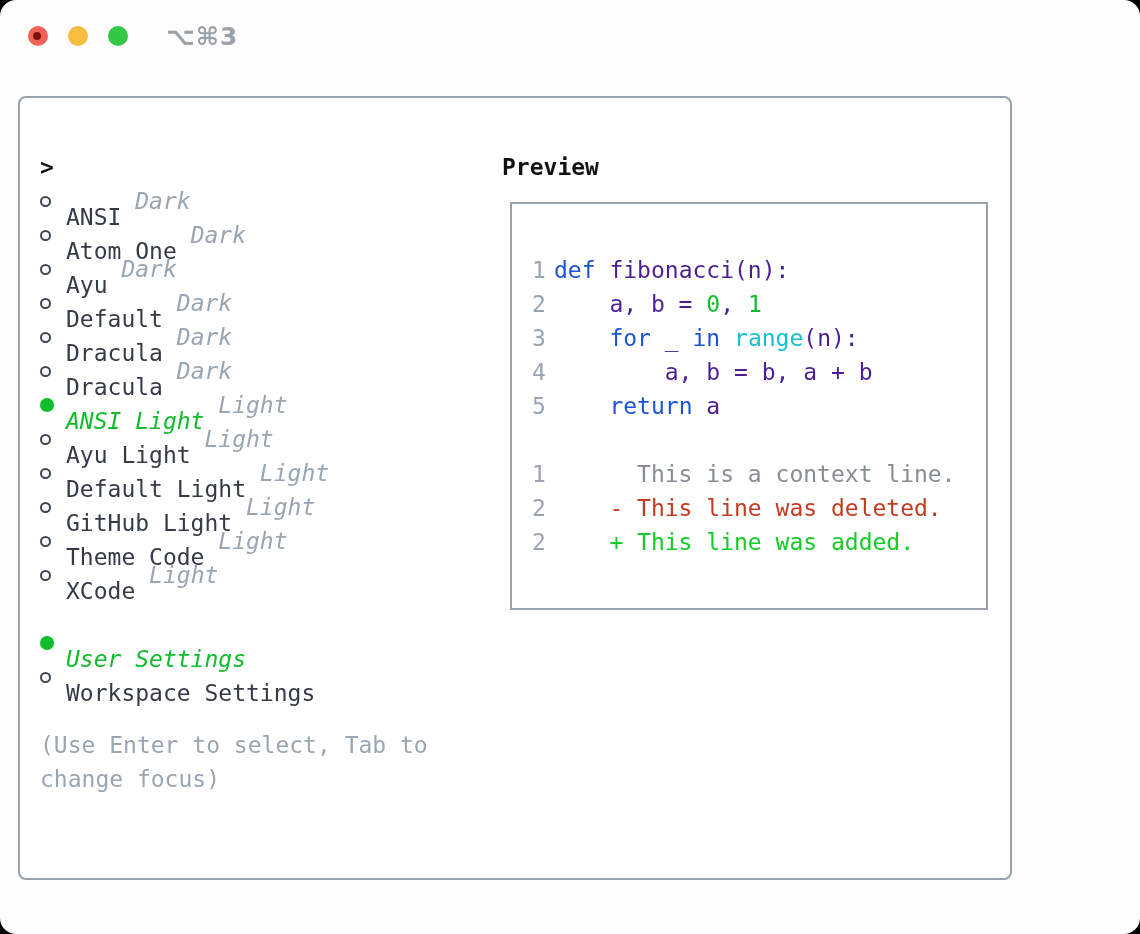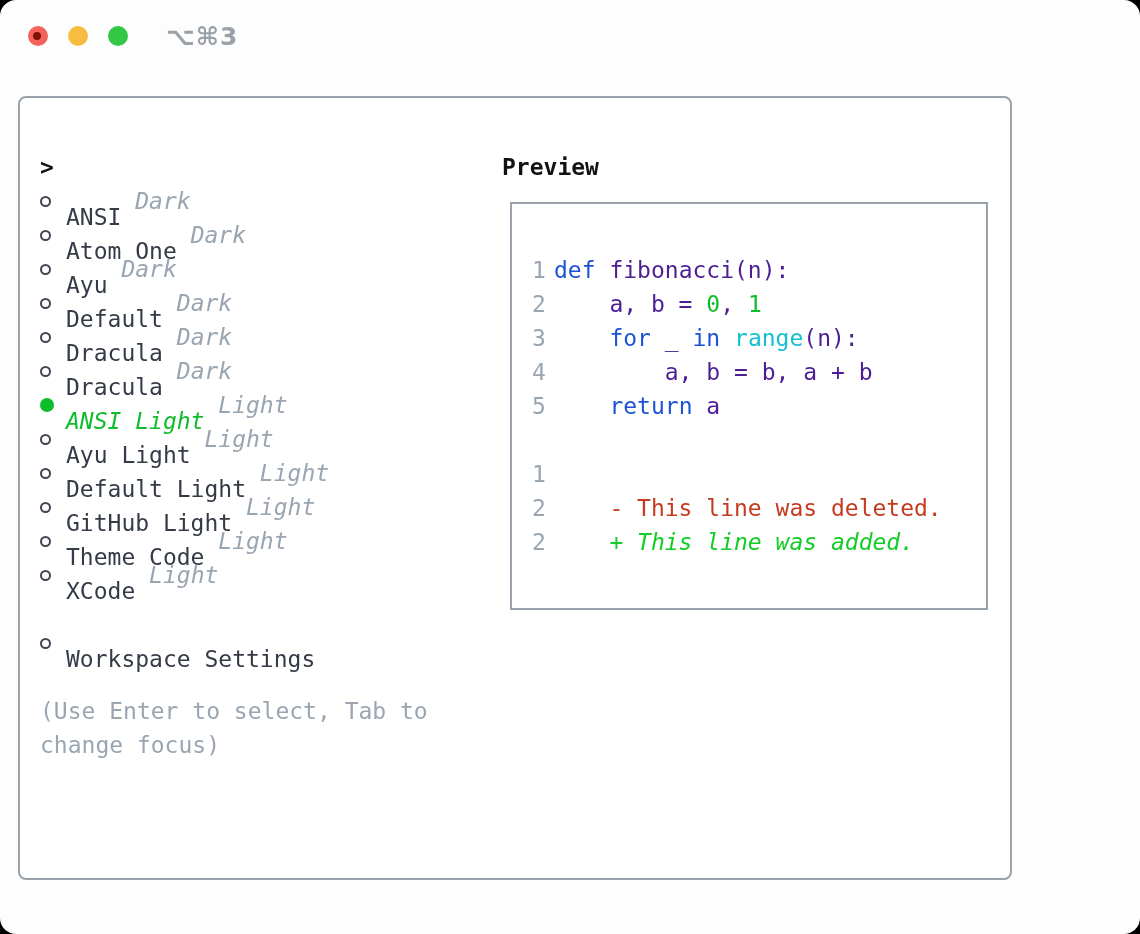--- a/index.html
+++ b/index.html
@@ -51,21 +51,21 @@
                  padding:49px 0 0 20px; overflow:hidden; }
   .code-row { height:34px; display:flex; align-items:center; white-space:pre; }
   .lnum { width:14px; flex:none; text-align:left; color:var(--muted-gray,#9aa5b2); margin-right:8px; }
   .code { white-space:pre; }
   .tk-pl  { color:#4c1d95; }
   .tk-kw  { color:var(--keyword-blue,#1c53d6); }
   .tk-bi  { color:var(--builtin-cyan,#13c0ce); }
   .tk-nm  { color:var(--accent-green,#0fbd2c); }
   .tk-ctx { color:var(--context-gray,#878d95); }
   .tk-del { color:var(--deleted-red,#c63a1f); }
-  .tk-add { color:var(--added-green,#12cd25);font-style:italic; }
+  .tk-add { color:var(--added-green,#12cd25); }
 </style>
 </head>
 <body>
 
 <div class="window">
 
   <div class="titlebar">
     <span class="tl tl-red"></span>
     <span class="tl tl-yellow"></span>
     <span class="tl tl-green"></span>
@@ -140,40 +140,45 @@
     <span class="name">XCode</span>
     <span class="variant">Light</span>
   </div>
         </div>
 
       <div class="spacer"></div>
 
 
       <div id="apply-list">
           <div class="row">
+    <span class="marker"><span class="dot-on"></span></span>
+    <span class="name sel">User Settings</span>
+    
+  </div>
+          <div class="row">
     <span class="marker"><span class="dot-off"></span></span>
     <span class="name">Workspace Settings</span>
     
   </div>
         </div>
 
       <div class="hint">(Use Enter to select, Tab to change focus)</div>
     </div>
 
     <div class="right-col">
       <div class="preview-title">Preview</div>
       <div class="preview-box">
         <div id="code-area">
             <div class="code-row"><span class="lnum">1</span><span class="code"><span class="tk-kw">def</span><span class="tk-pl"> fibonacci(n):</span></span></div>
             <div class="code-row"><span class="lnum">2</span><span class="code"><span class="tk-pl">    a, b = </span><span class="tk-nm">0</span><span class="tk-pl">, </span><span class="tk-nm">1</span></span></div>
             <div class="code-row"><span class="lnum">3</span><span class="code"><span class="tk-pl">    </span><span class="tk-kw">for</span><span class="tk-pl"> _ </span><span class="tk-kw">in</span><span class="tk-pl"> </span><span class="tk-bi">range</span><span class="tk-pl">(n):</span></span></div>
             <div class="code-row"><span class="lnum">4</span><span class="code"><span class="tk-pl">        a, b = b, a + b</span></span></div>
             <div class="code-row"><span class="lnum">5</span><span class="code"><span class="tk-pl">    </span><span class="tk-kw">return</span><span class="tk-pl"> a</span></span></div>
             <div class="code-row"><span class="lnum"></span><span class="code"></span></div>
-            <div class="code-row"><span class="lnum">1</span></div>
+            <div class="code-row"><span class="lnum">1</span><span class="code"><span class="tk-ctx">      This is a context line.</span></span></div>
             <div class="code-row"><span class="lnum">2</span><span class="code"><span class="tk-del">    - This line was deleted.</span></span></div>
             <div class="code-row"><span class="lnum">2</span><span class="code"><span class="tk-add">    + This line was added.</span></span></div>
           </div>
       </div>
     </div>
 
   </div>
 </div>
 
 </body></html>

